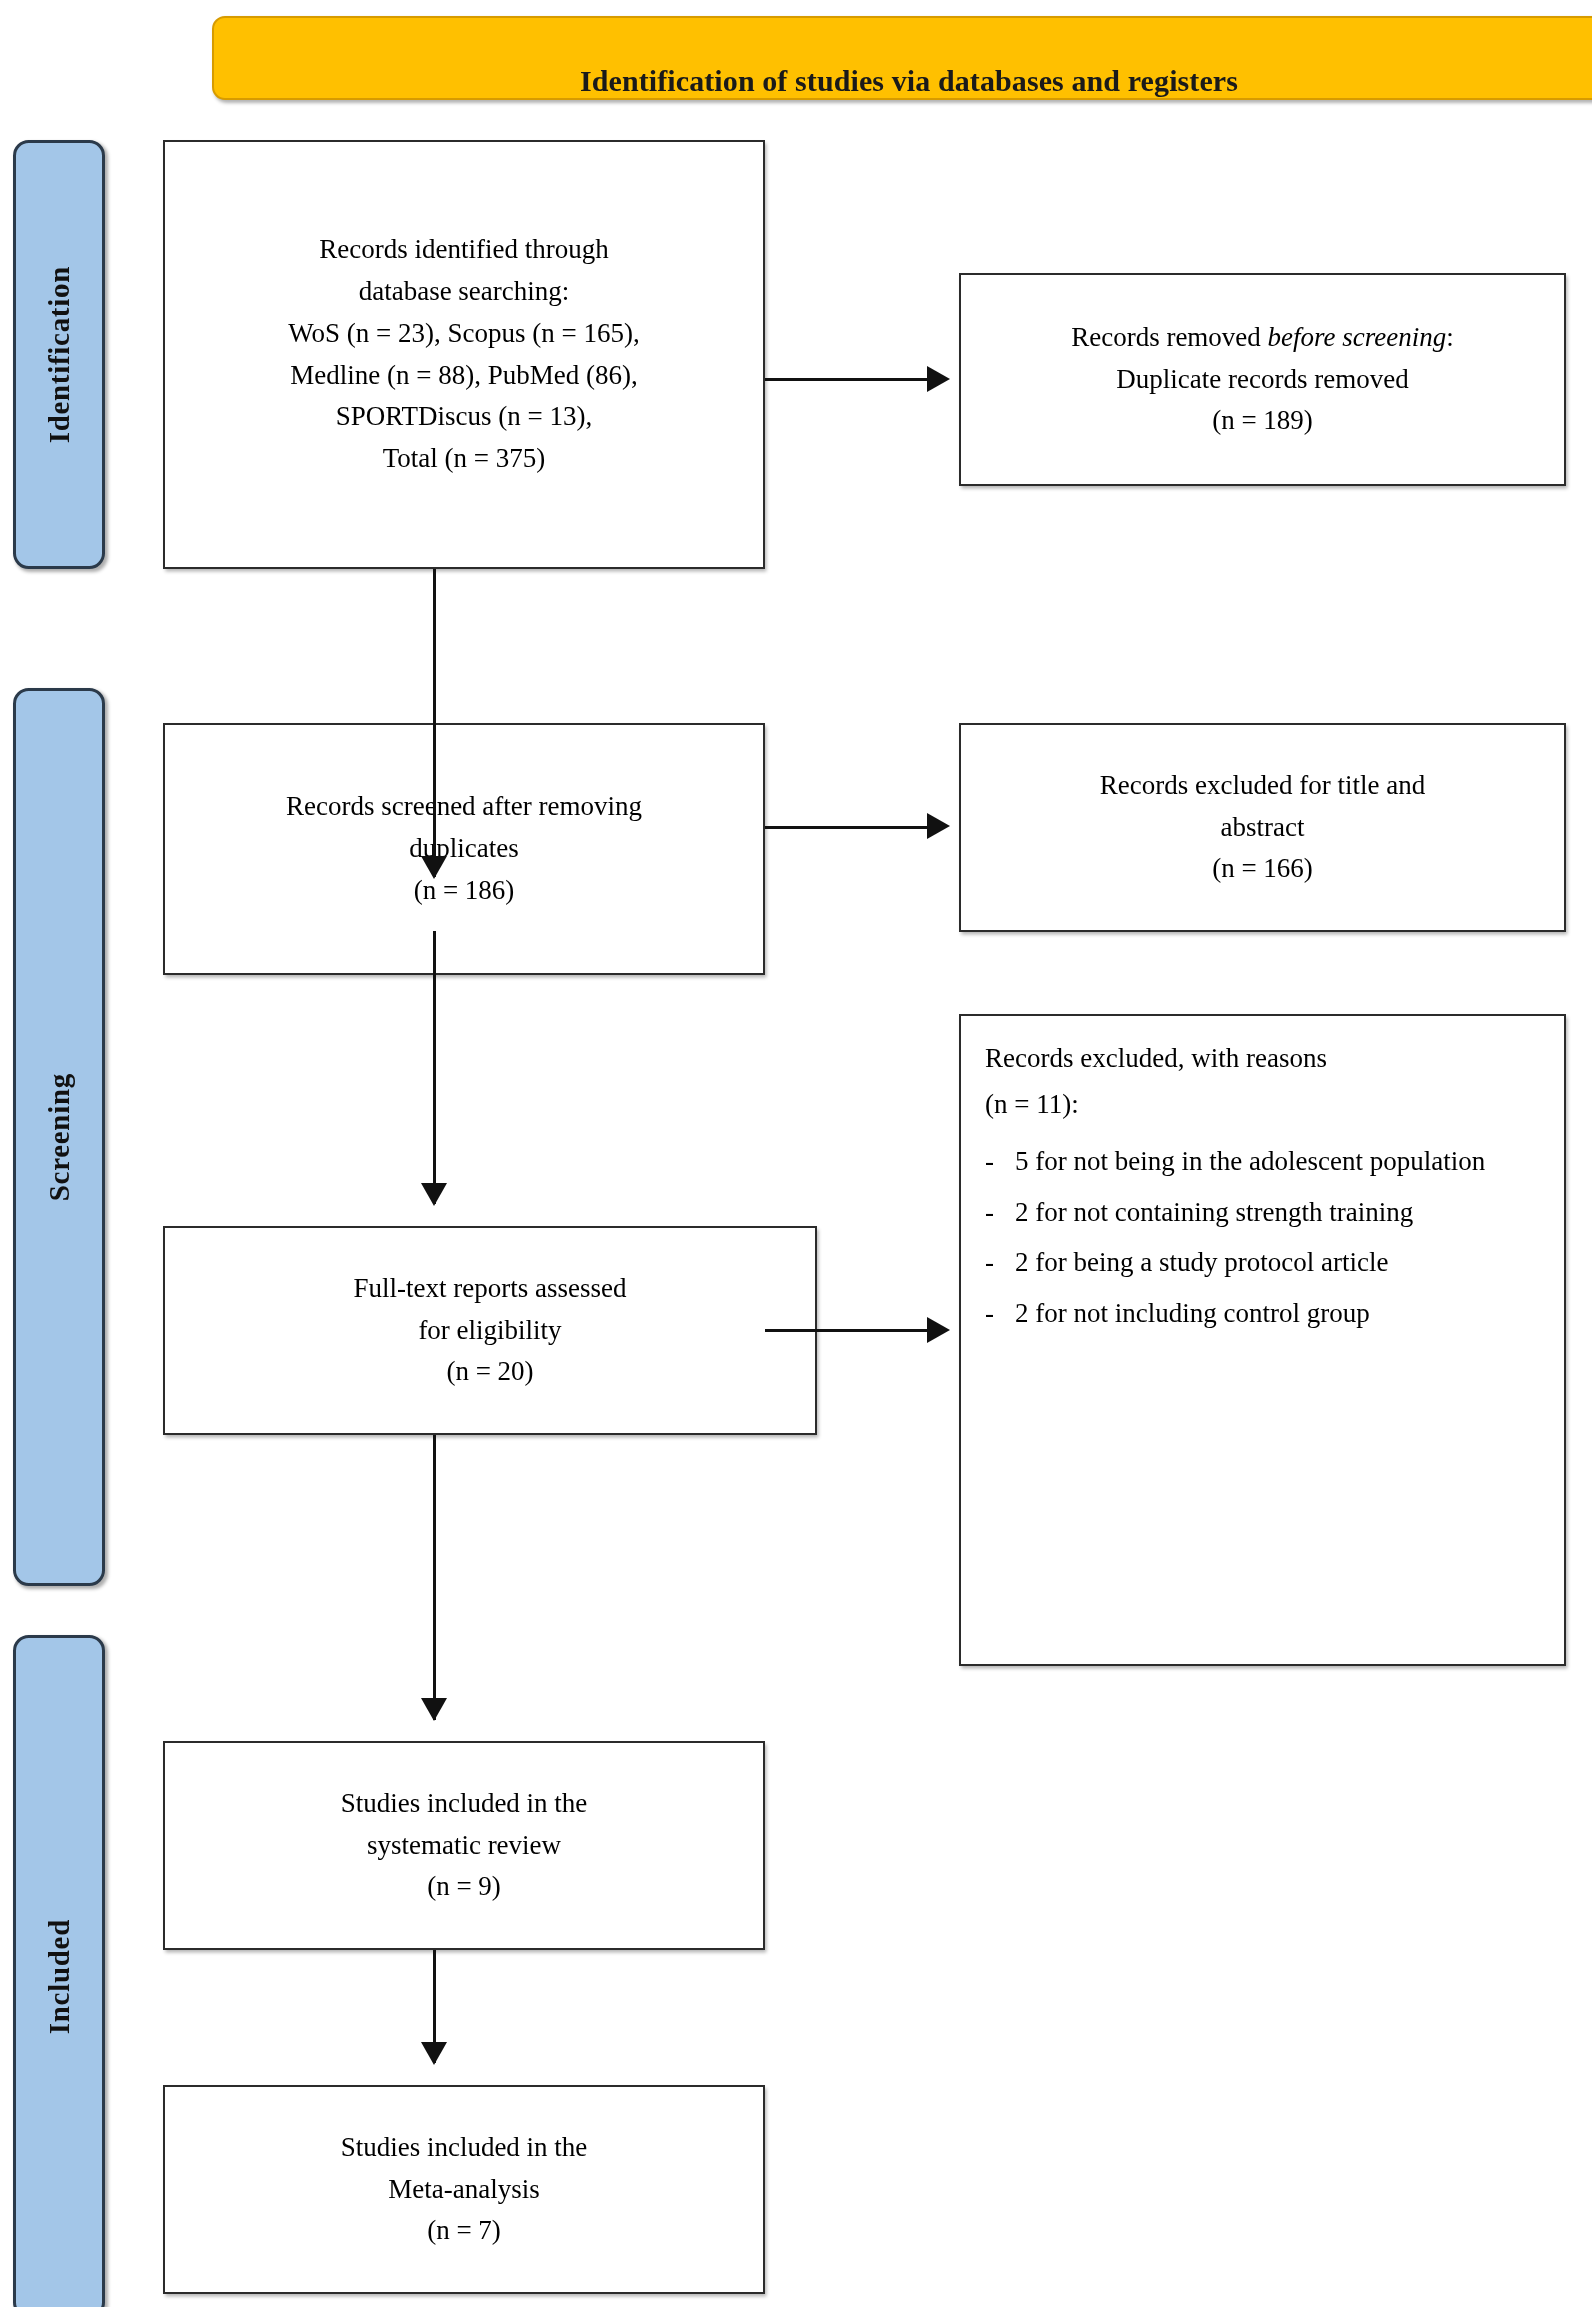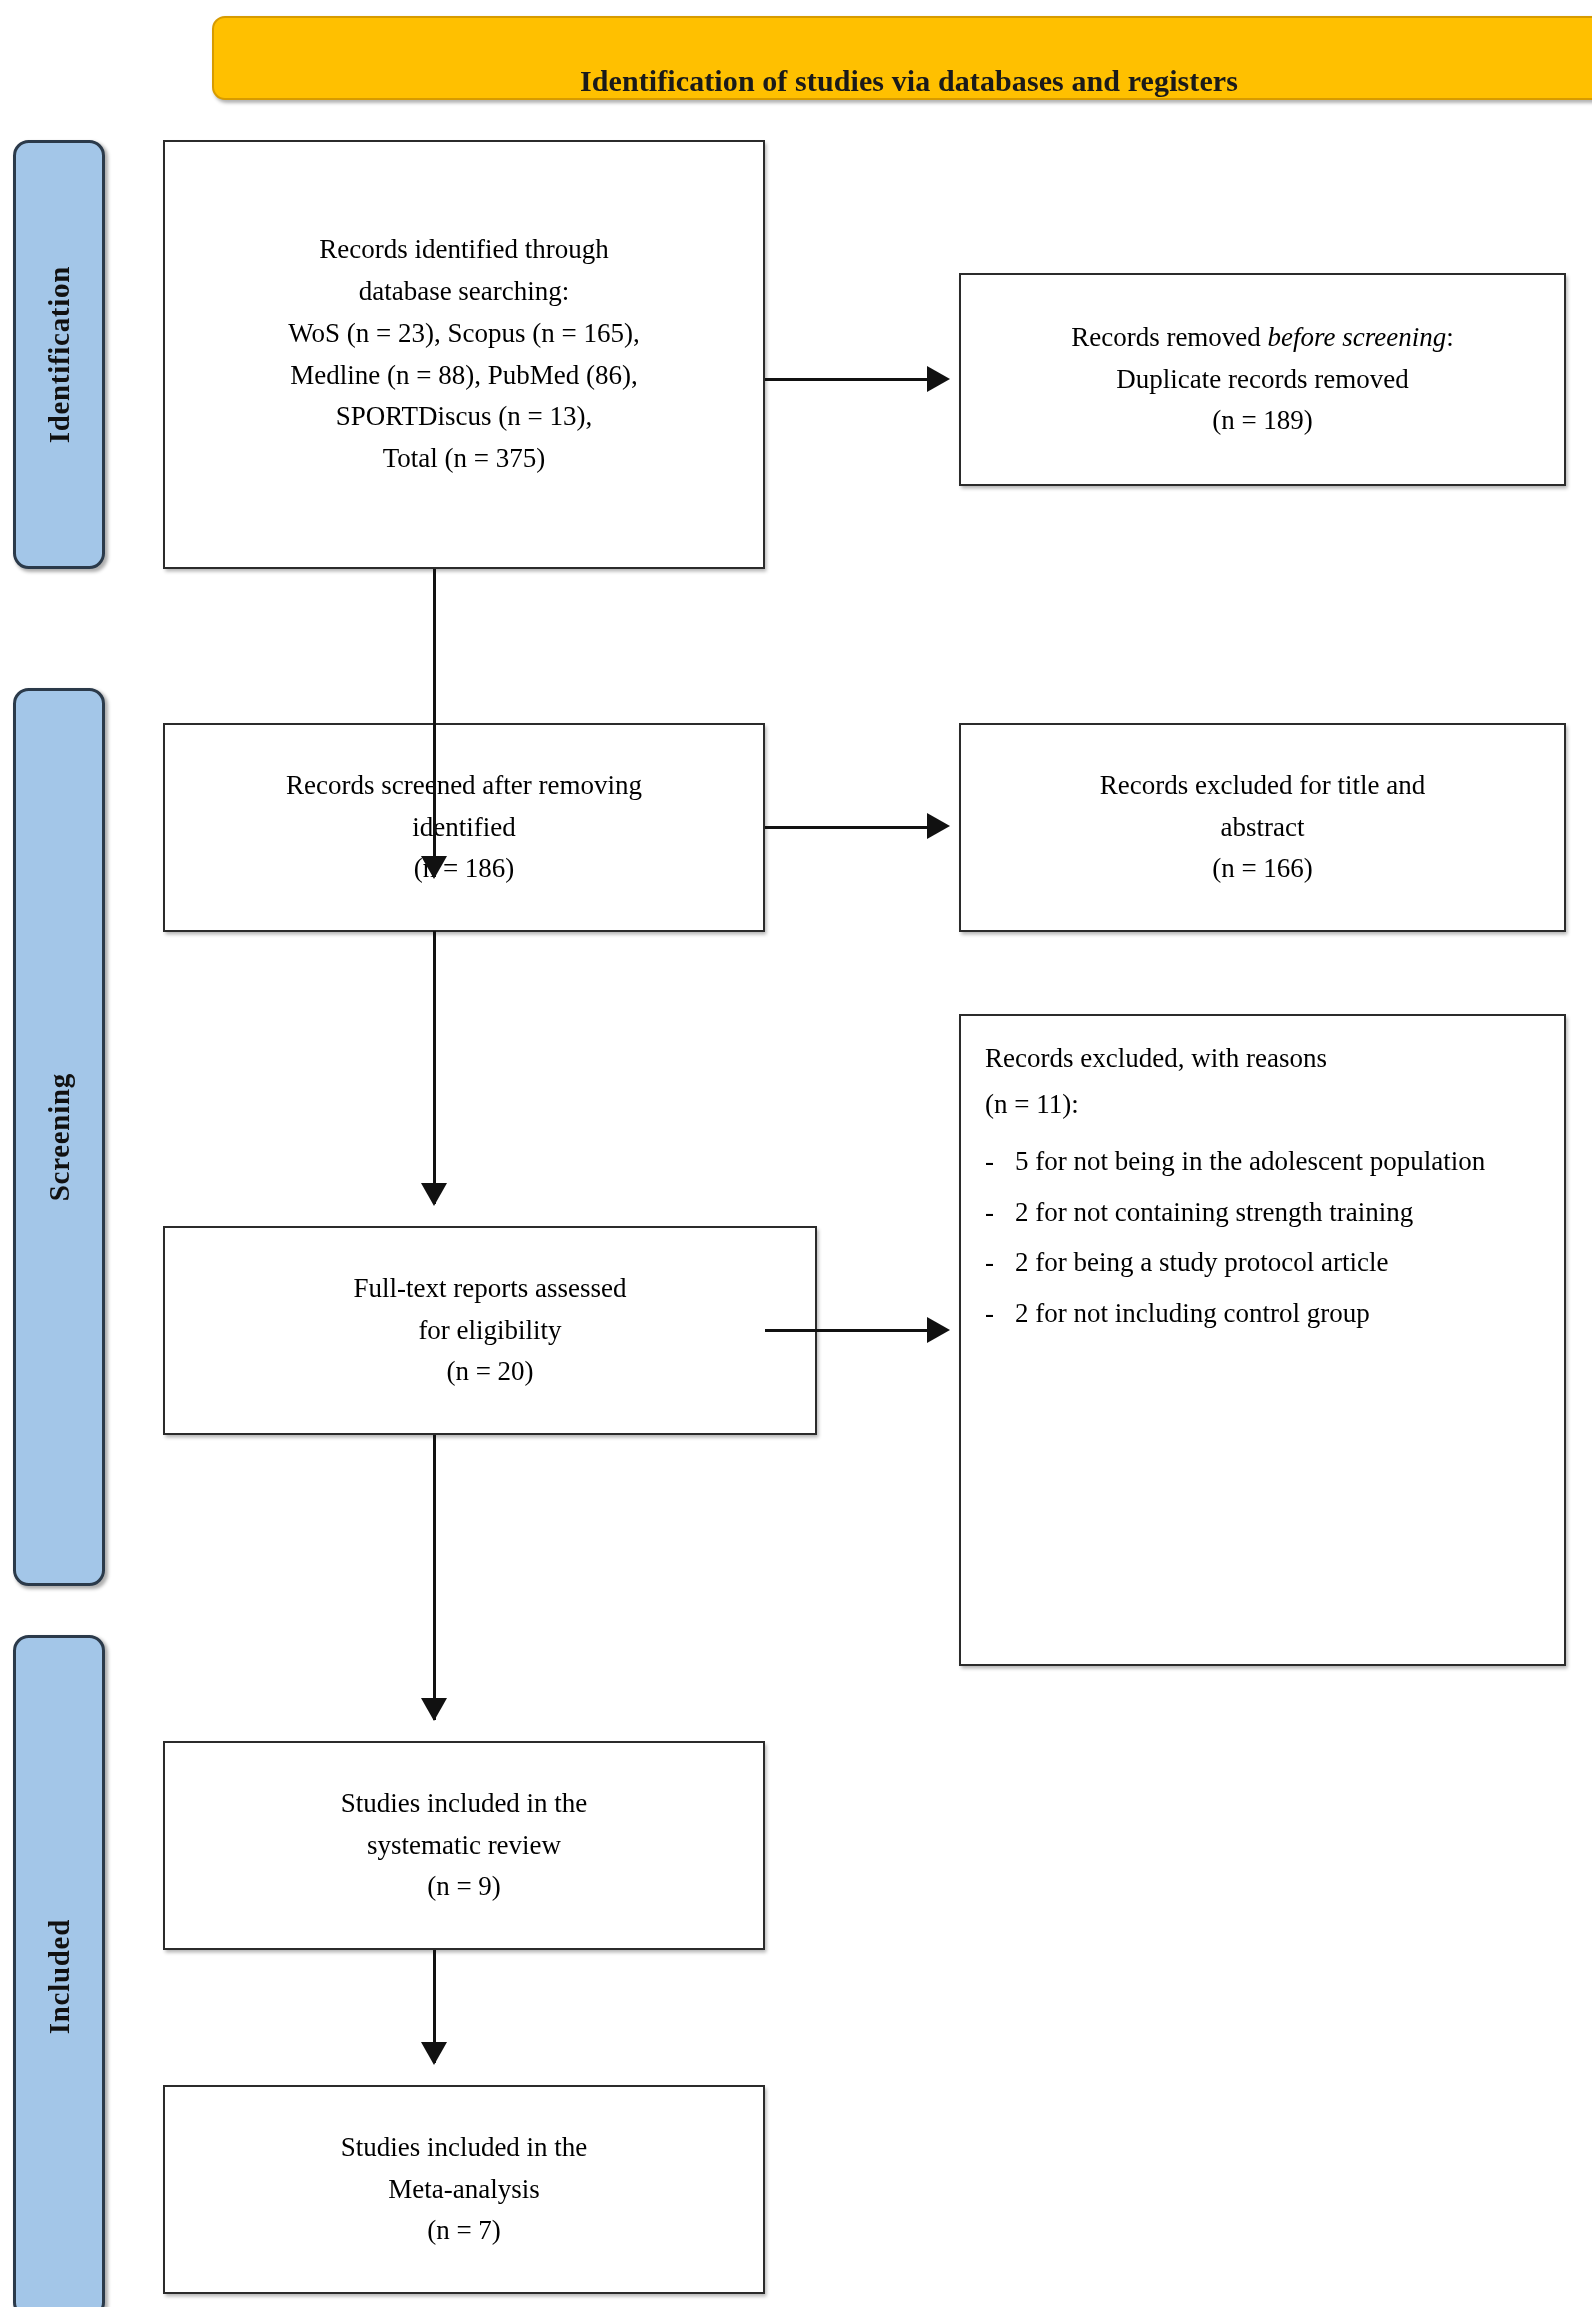--- a/index.html
+++ b/index.html
@@ -85,21 +85,21 @@
   .flow-line {
     font-size: 27px;
     line-height: 1.55;
     text-align: center;
     white-space: nowrap;
   }
 
   
   #box-identified     { left: 163px;  top: 140px;  width: 602px;  height: 429px; }
   #box-removed        { left: 959px; top: 273px;  width: 607px;  height: 213px; }
-  #box-screened       { left: 163px;  top: 723px; width: 602px;  height: 209px; }
+  #box-screened       { left: 163px;  top: 723px; width: 602px;  height: 252px; }
   #box-excluded-title { left: 959px; top: 723px; width: 607px;  height: 209px; }
   #box-excluded-reasons { left: 959px; top: 1014px; width: 607px; height: 652px;
                           align-items: stretch; justify-content: flex-start;
                           padding: 20px 24px; }
   #box-fulltext       { left: 163px;  top: 1226px; width: 654px;  height: 209px; }
   #box-systematic     { left: 163px;  top: 1741px; width: 602px;  height: 209px; }
   #box-meta           { left: 163px;  top: 2085px; width: 602px;  height: 209px; }
 
   
   .reasons-head {
@@ -201,21 +201,21 @@
   <div class="flow-box" id="box-removed">
     <div class="flow-line">
       <span>Records removed </span><span class="emph">before screening</span><span>:</span>
     </div>
     <div class="flow-line">Duplicate records removed</div>
     <div class="flow-line">(n = 189)</div>
   </div>
 
   <div class="flow-box" id="box-screened">
     <div class="flow-line">Records screened after removing</div>
-    <div class="flow-line">identified</div>
+    <div class="flow-line">duplicates</div>
     <div class="flow-line">(n = 186)</div>
   </div>
 
   <div class="flow-box" id="box-excluded-title">
     <div class="flow-line">Records excluded for title and</div>
     <div class="flow-line">abstract</div>
     <div class="flow-line">(n = 166)</div>
   </div>
 
   <div class="flow-box" id="box-excluded-reasons">

